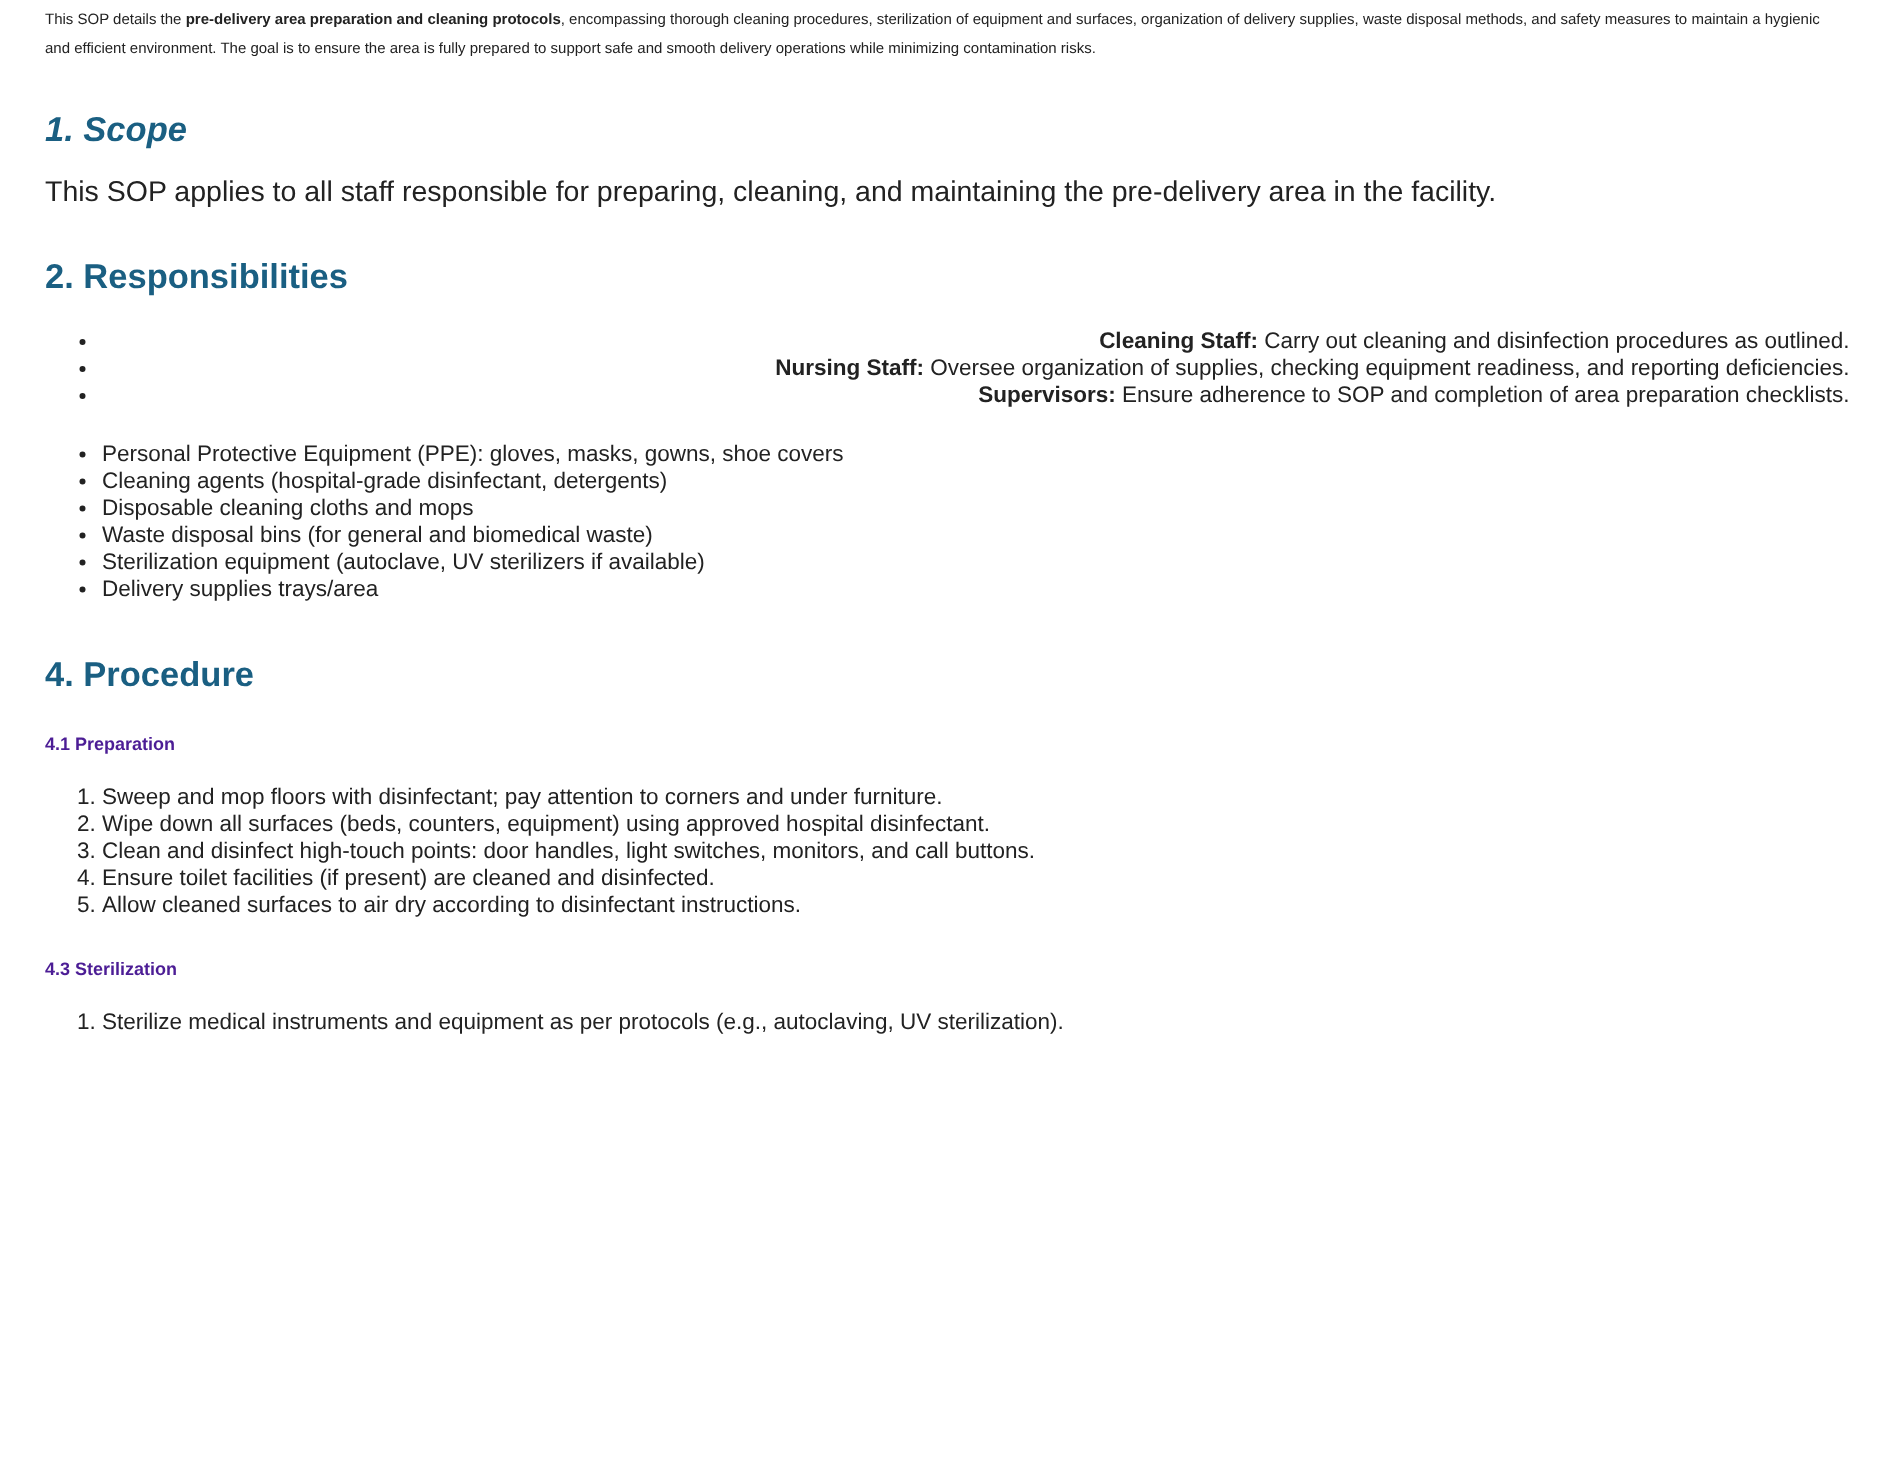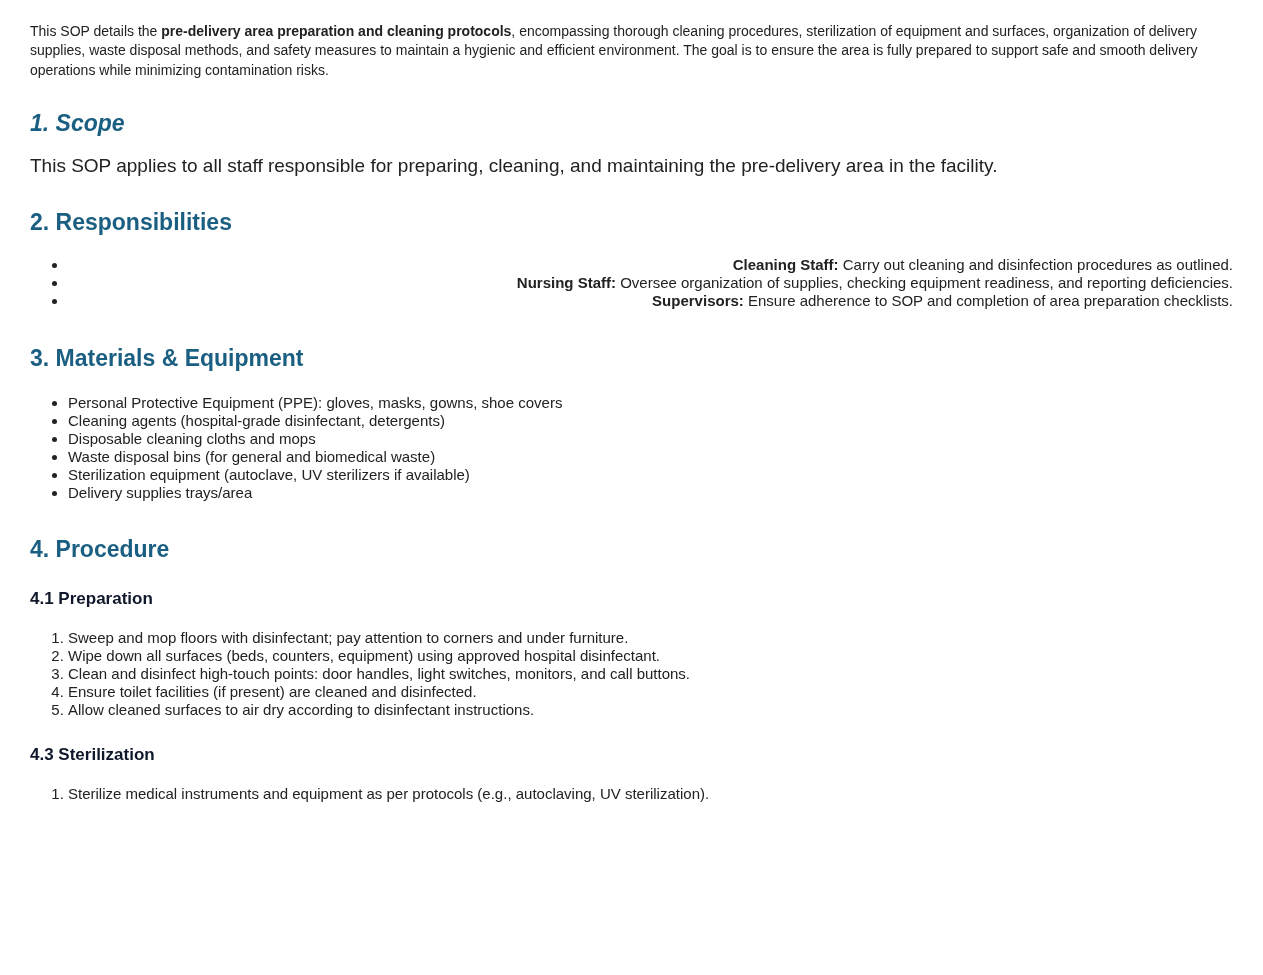--- a/index.html
+++ b/index.html
@@ -24,42 +24,42 @@
   .doc-title {
     font-size: 30px;
     font-weight: bold;
     color: #1a6fb5;
     margin: 0;
     padding-top: 31px;
     letter-spacing: -0.2px;
     line-height: 1.15;
   }
   .intro {
-    font-size: 14px;
+    font-size: 10px;
     line-height: 19.3px;
-    margin: 22px 0 0 0;
+    margin: 4px 0 0 0;
     color: #222222;
     max-width: 1185px;
   }
   .intro b { font-weight: bold; }
   h2.section {
     font-size: 23px;
     font-weight: bold;
     color: #1a5f82;
     margin: 0;
     line-height: 1.2;
   }
   .sec-scope      { padding-top: 30px; font-style: italic; }
   .sec-resp       { padding-top: 33px; }
   .sec-materials  { padding-top: 35px; }
   .sec-procedure  { padding-top: 34px; }
   h3.subsection {
-    font-size: 17px;
+    font-size: 12px;
     font-weight: bold;
-    color: #0f172a;
+    color: #4c1d95;
     margin: 0;
     line-height: 1.2;
   }
   .sub-41 { padding-top: 25px; }
   .sub-42 { padding-top: 26px; }
   .sub-43 { padding-top: 26px; }
   p.body-text {
     font-size: 19px;
     line-height: 19.3px;
     margin: 19px 0 0 0;
@@ -94,21 +94,20 @@
   <h2 class="section sec-scope">1. Scope</h2>
   <p class="body-text">This SOP applies to all staff responsible for preparing, cleaning, and maintaining the pre-delivery area in the facility.</p>
 
   <h2 class="section sec-resp">2. Responsibilities</h2>
   <ul class="doc-list list-resp">
     <li><b>Cleaning Staff:</b><span> Carry out cleaning and disinfection procedures as outlined.</span></li>
     <li><b>Nursing Staff:</b><span> Oversee organization of supplies, checking equipment readiness, and reporting deficiencies.</span></li>
     <li><b>Supervisors:</b><span> Ensure adherence to SOP and completion of area preparation checklists.</span></li>
   </ul>
 
-  <h2 class="section sec-materials">3. Materials &amp; Equipment</h2>
   <ul class="doc-list list-materials">
     <li>Personal Protective Equipment (PPE): gloves, masks, gowns, shoe covers</li>
     <li>Cleaning agents (hospital-grade disinfectant, detergents)</li>
     <li>Disposable cleaning cloths and mops</li>
     <li>Waste disposal bins (for general and biomedical waste)</li>
     <li>Sterilization equipment (autoclave, UV sterilizers if available)</li>
     <li>Delivery supplies trays/area</li>
   </ul>
 
   <h2 class="section sec-procedure">4. Procedure</h2>

